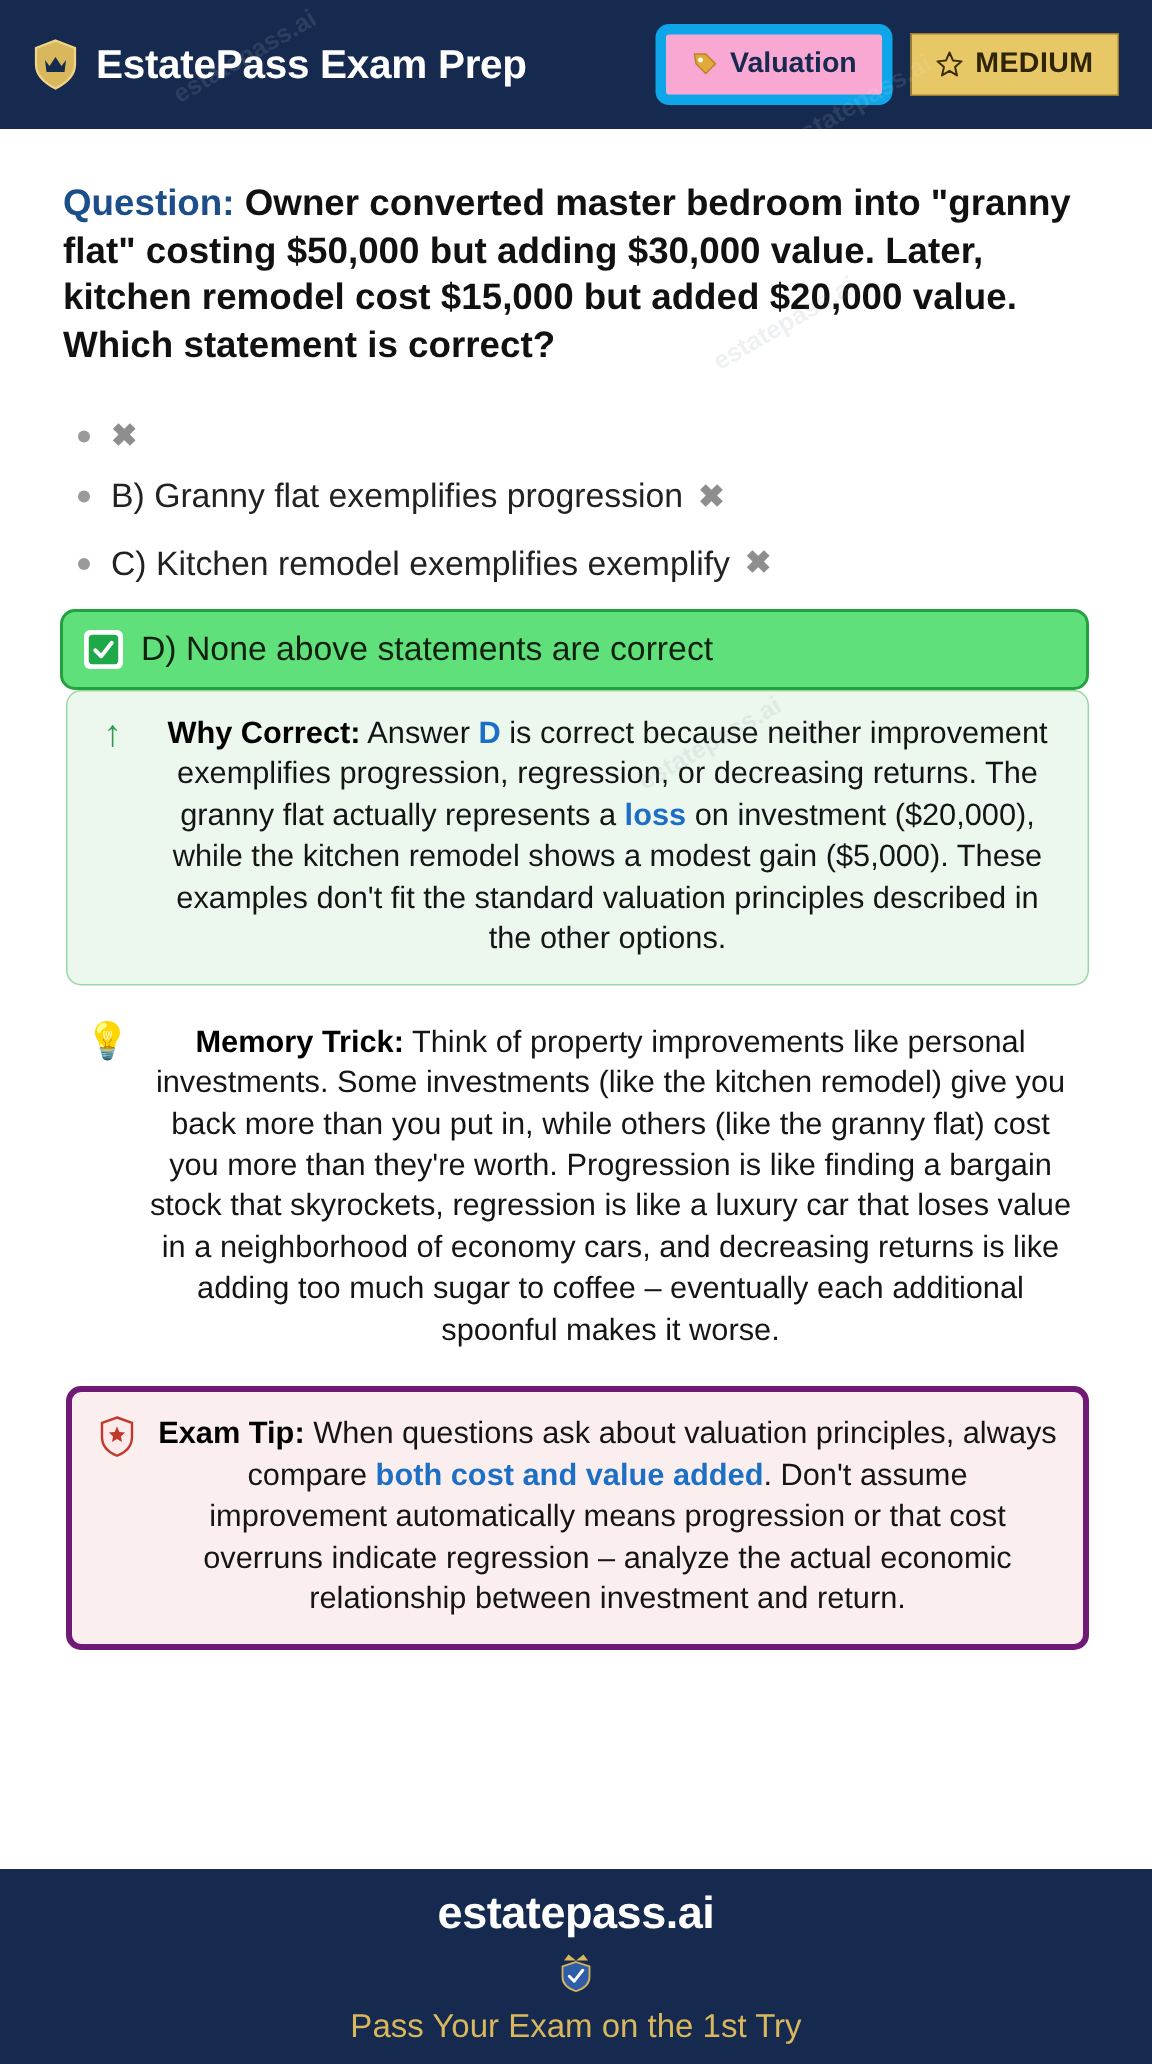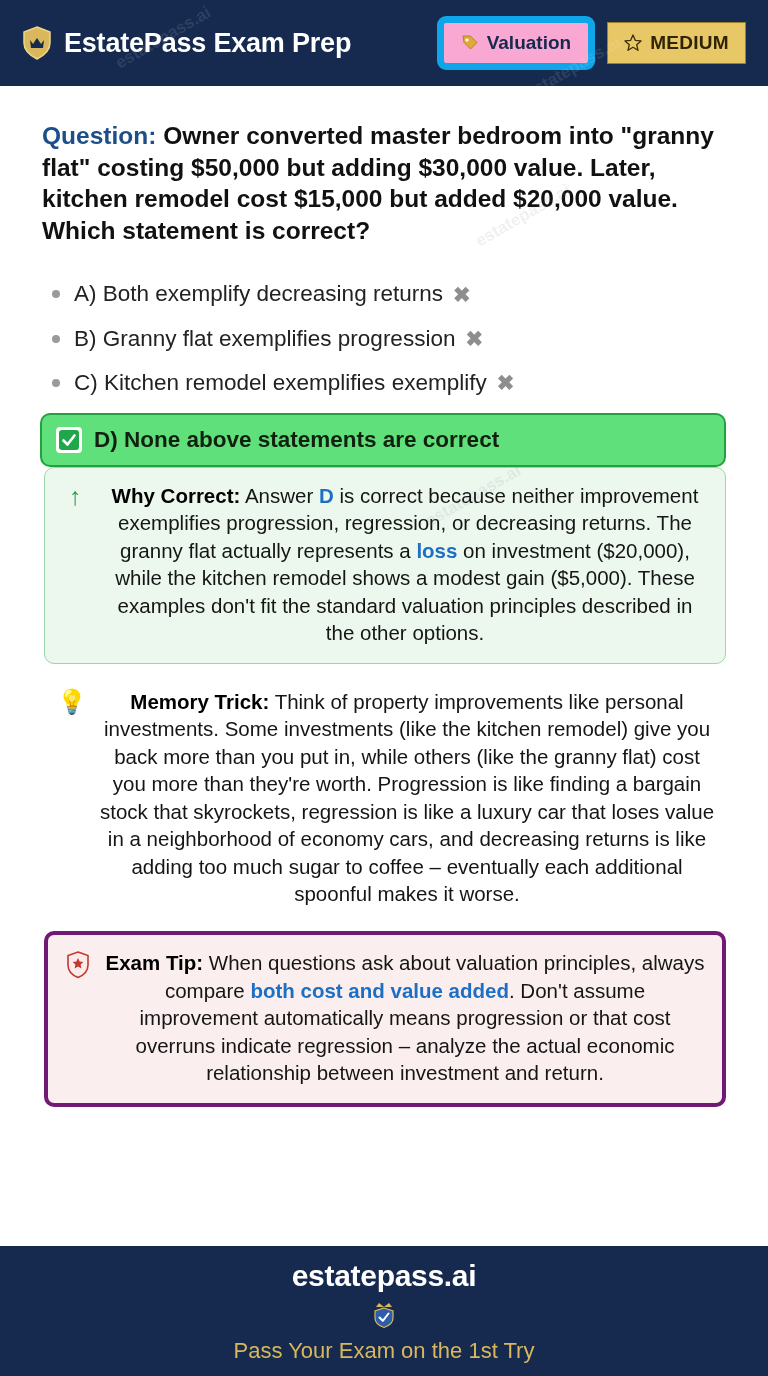--- a/index.html
+++ b/index.html
@@ -126,21 +126,20 @@
   }
   .option.correct {
     background: #5fe07a;
     border: 2px solid #23a13e;
     border-radius: 10px;
     padding: 11px 14px;
     margin-top: 8px;
     margin-left: -12px;
     width: calc(100% + 12px);
     gap: 12px;
-    font-weight: bold;
   }
   .check-box {
     width: 26px; height: 26px;
     background: #ffffff;
     border-radius: 4px;
     display: flex; align-items: center; justify-content: center;
     flex: 0 0 26px;
   }
   .check-box svg { display: block; }
   .option.correct .otext { color: #11200f; }
@@ -278,21 +277,20 @@
     <div class="wm" style="left:470px; top:120px;">estatepass.ai</div>
     <div class="wm" style="left:420px; top:400px;">estatepass.ai</div>
 
     <div class="question">
       <span class="qlabel">Question:</span><span> Owner converted master bedroom into "granny flat" costing $50,000 but adding $30,000 value. Later, kitchen remodel cost $15,000 but added $20,000 value. Which statement is correct?</span>
     </div>
 
     <ul class="options">
       <li class="option">
         <span class="bullet"></span>
-        <span class="otext">A) Both exemplify decreasing returns</span>
         <span class="mark-x">✖</span>
       </li>
       <li class="option">
         <span class="bullet"></span>
         <span class="otext">B) Granny flat exemplifies progression</span>
         <span class="mark-x">✖</span>
       </li>
       <li class="option">
         <span class="bullet"></span>
         <span class="otext">C) Kitchen remodel exemplifies exemplify</span>

